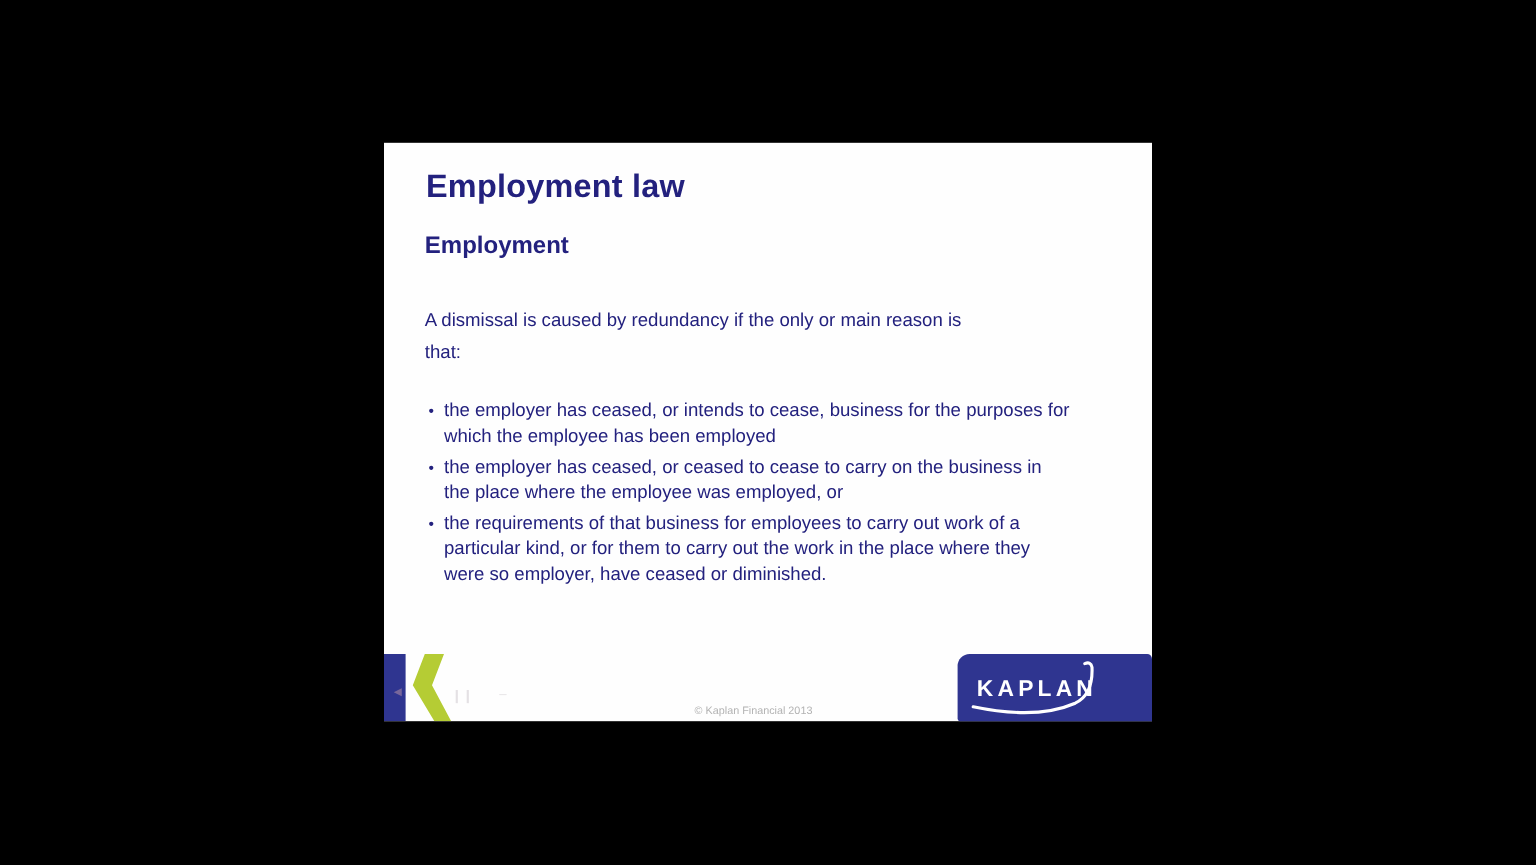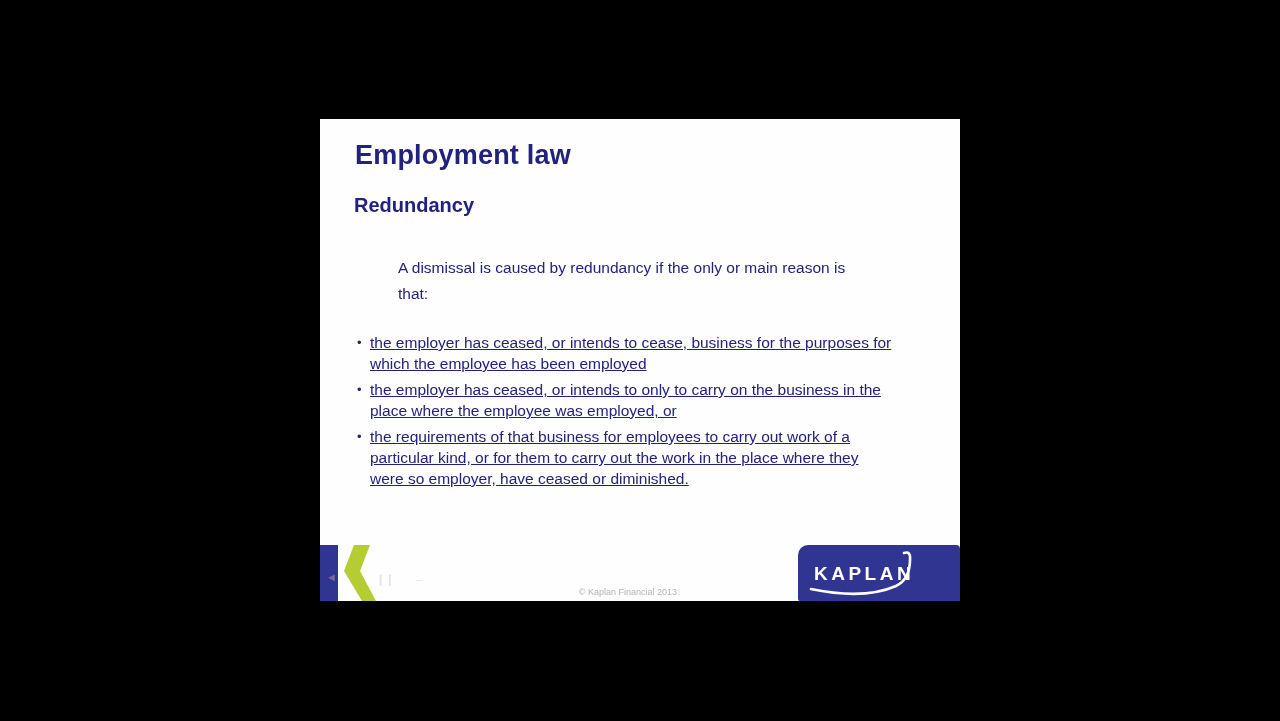--- a/index.html
+++ b/index.html
@@ -27,37 +27,37 @@
     position:absolute;left:35px;top:21px;
     font-size:27px;font-weight:bold;color:var(--navy-text,#23217e);
     letter-spacing:0.2px;
   }
   .slide-subtitle{
     position:absolute;left:34px;top:75px;
     font-size:20px;font-weight:bold;color:var(--navy-text,#23217e);
   }
   .intro-text{
     position:absolute;left:34px;top:136px;width:460px;
-    font-size:15.5px;line-height:26px;color:var(--navy-text,#23217e);margin-left:44px;
+    font-size:15.5px;line-height:26px;color:var(--navy-text,#23217e);
   }
   .bullet-list{
     position:absolute;left:37px;top:213px;width:536px;
     list-style:none;
   }
   .bullet-item{
     display:flex;align-items:flex-start;
     margin-bottom:5px;
     color:var(--navy-text,#23217e);
     font-size:15.5px;line-height:21px;
   }
   .bullet-dot{
     width:13px;flex:0 0 13px;
     font-size:13px;line-height:21px;color:var(--navy-text,#23217e);
   }
-  .bullet-text{flex:1;text-decoration:underline;}
+  .bullet-text{flex:1;}
   
   .brand-left{position:absolute;left:0;top:426px;width:80px;height:56px;}
   .brand-left svg{display:block;}
   
   .ghost{position:absolute;color:#9b8f9b;opacity:0.35;font-size:11px;pointer-events:none;}
   .ghost.arrow{left:6px;top:452px;color:#c09aa6;opacity:0.5;}
   .ghost.pause{left:56px;top:454px;opacity:0.25;}
   .ghost.dash{left:96px;top:454px;opacity:0.25;}
   .copyright{
     position:absolute;left:177px;top:468px;width:180px;
@@ -77,32 +77,32 @@
     fill:#ffffff;
   }
 </style>
 </head>
 <body>
 
 <div class="stage">
   <div class="slide">
 
     <h1 class="slide-title">Employment law</h1>
-    <h2 class="slide-subtitle">Redundancy</h2>
+    <h2 class="slide-subtitle">Employment</h2>
 
     <p class="intro-text">A dismissal is caused by redundancy if the only or main reason is that:</p>
 
     <ul class="bullet-list">
         <li class="bullet-item">
         <span class="bullet-dot">•</span>
         <span class="bullet-text">the employer has ceased, or intends to cease, business for the purposes for which the employee has been employed</span>
       </li>
         <li class="bullet-item">
         <span class="bullet-dot">•</span>
-        <span class="bullet-text">the employer has ceased, or intends to only to carry on the business in the place where the employee was employed, or</span>
+        <span class="bullet-text">the employer has ceased, or ceased to cease to carry on the business in the place where the employee was employed, or</span>
       </li>
         <li class="bullet-item">
         <span class="bullet-dot">•</span>
         <span class="bullet-text">the requirements of that business for employees to carry out work of a particular kind, or for them to carry out the work in the place where they were so employer, have ceased or diminished.</span>
       </li>
       </ul>
 
     <div class="brand-left">
       <svg width="80" height="56" viewBox="0 0 80 56" aria-hidden="true">
         <rect x="0" y="0" width="18" height="56" fill="#2f3590"></rect>

